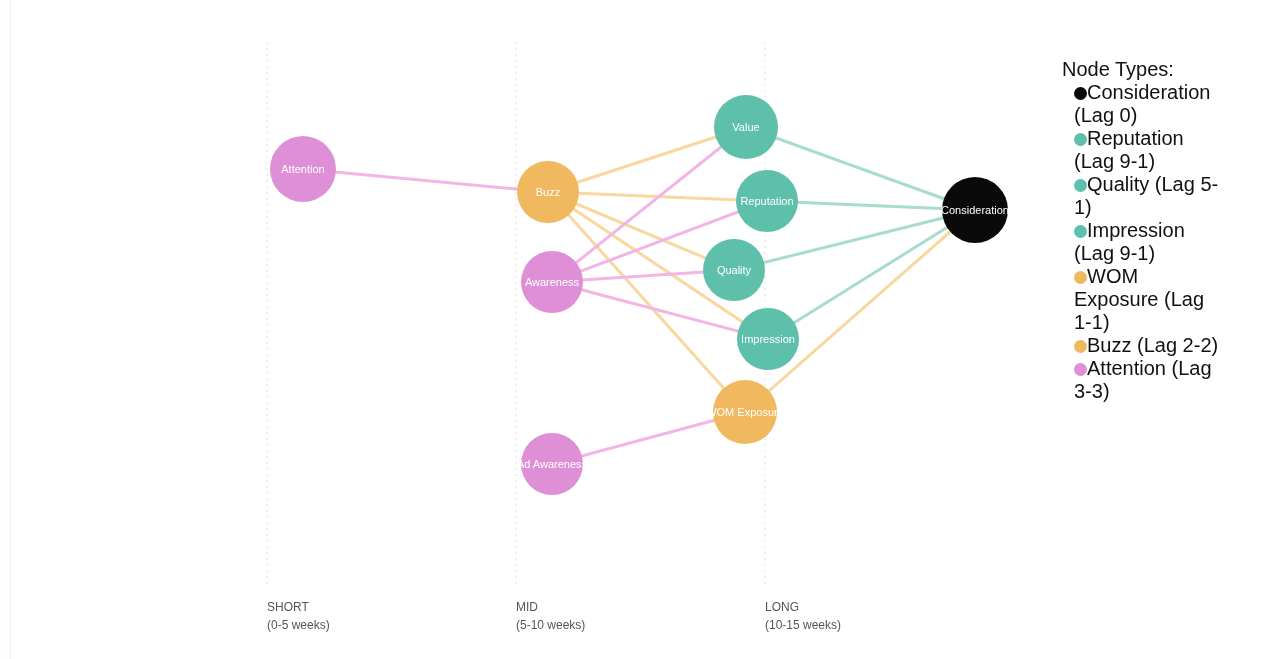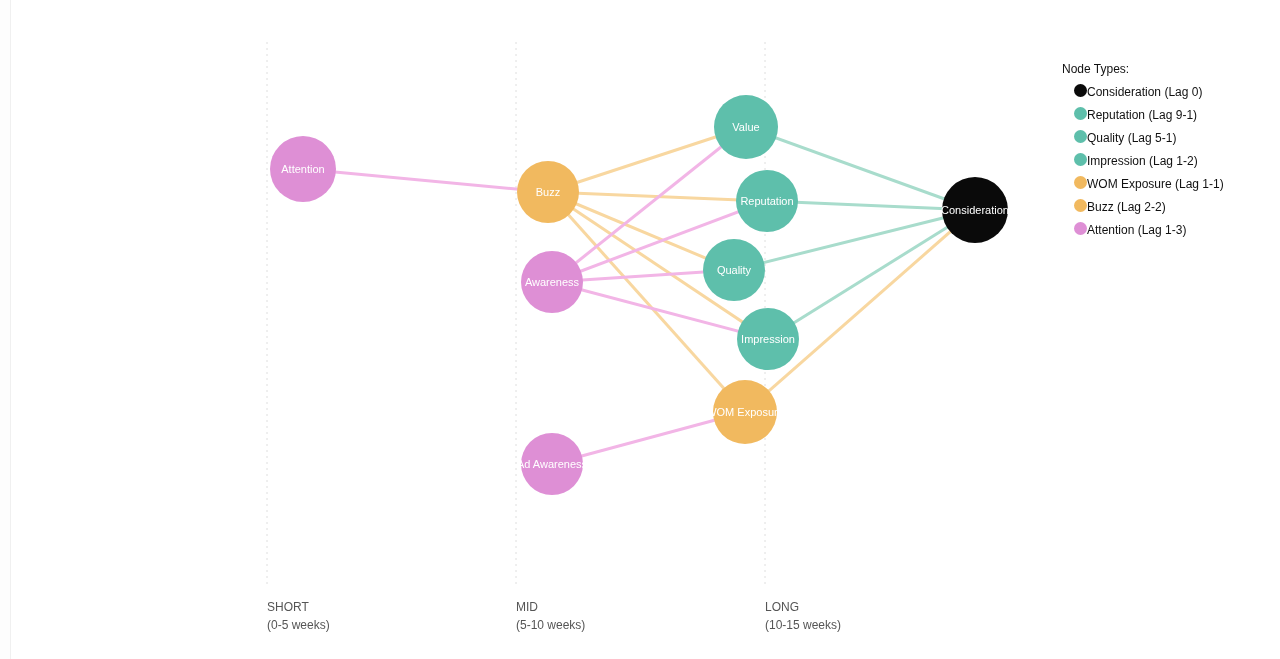--- a/index.html
+++ b/index.html
@@ -33,21 +33,21 @@
   .axis-label {
     font-family: "Liberation Sans", sans-serif;
     font-size: 12px;
     fill: #555555;
   }
   .legend {
     position: absolute;
     left: 1062px;
     top: 58px;
     width: 162px;
-    font-size: 12px;
+    font-size: 20px;
     line-height: 23px;
     color: #111111;
   }
   .legend-title {
     margin: 0 0 0 0;
   }
   .legend-item {
     display: block;
     margin-left: 12px;
   }
@@ -111,19 +111,19 @@
       <circle cx="975" cy="210" r="33" fill="#0A0A0A"></circle>
       <text x="975" y="214" class="node-label" text-anchor="middle">Consideration</text>
     </svg>
 
   <div class="legend">
     <div class="legend-title">Node Types:</div>
     <div id="legend-items">
         <span class="legend-item"><span class="legend-dot" style="background: rgb(10, 10, 10);"></span><span>Consideration (Lag 0)</span></span>
         <span class="legend-item"><span class="legend-dot" style="background: rgb(94, 191, 171);"></span><span>Reputation (Lag 9-1)</span></span>
         <span class="legend-item"><span class="legend-dot" style="background: rgb(94, 191, 171);"></span><span>Quality (Lag 5-1)</span></span>
-        <span class="legend-item"><span class="legend-dot" style="background: rgb(94, 191, 171);"></span><span>Impression (Lag 1-2)</span></span>
+        <span class="legend-item"><span class="legend-dot" style="background: rgb(94, 191, 171);"></span><span>Impression (Lag 9-1)</span></span>
         <span class="legend-item"><span class="legend-dot" style="background: rgb(241, 185, 95);"></span><span>WOM Exposure (Lag 1-1)</span></span>
         <span class="legend-item"><span class="legend-dot" style="background: rgb(241, 185, 95);"></span><span>Buzz (Lag 2-2)</span></span>
-        <span class="legend-item"><span class="legend-dot" style="background: rgb(222, 143, 213);"></span><span>Attention (Lag 1-3)</span></span>
+        <span class="legend-item"><span class="legend-dot" style="background: rgb(222, 143, 213);"></span><span>Attention (Lag 3-3)</span></span>
       </div>
   </div>
 </div>
 
 </body></html>

